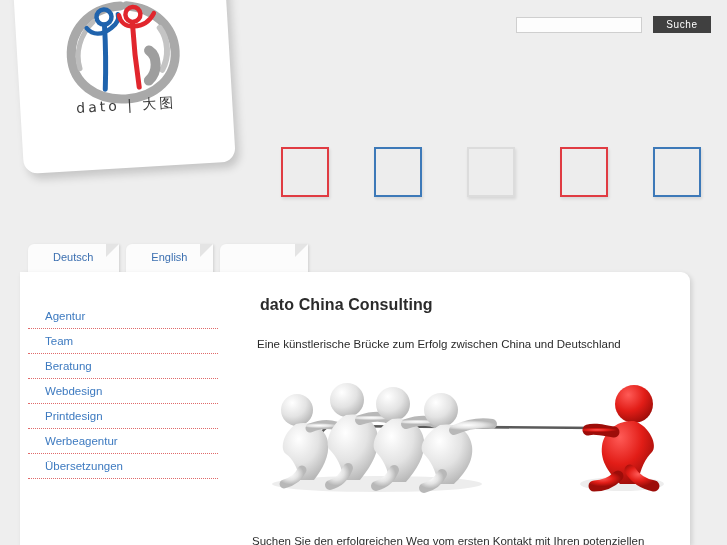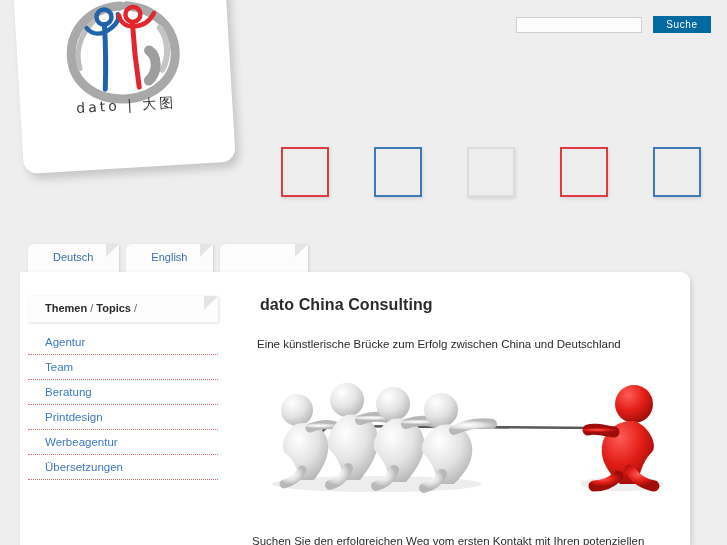--- a/index.html
+++ b/index.html
@@ -39,21 +39,21 @@
   }
   .search-input {
     width: 126px; height: 16px;
     background: #fdfdfd;
     border: 1px solid #cfcfcf;
     font-family: "Liberation Sans", sans-serif;
     font-size: 10px; color: #444; padding: 0 3px; outline: none;
   }
   .search-btn {
     width: 58px; height: 17px;
-    background: #0369a1; border: none;
+    background: #404040; border: none;
     color: #ffffff; font-size: 10px;
     font-family: "Liberation Sans", sans-serif;
     letter-spacing: .6px; cursor: pointer; line-height: 17px; padding: 0;
   }
 
   
   .squares { position: absolute; left: 281px; top: 147px; display: flex; gap: 45px; }
   .sq {
     width: 48px; height: 50px;
     background: #ededed;
@@ -180,27 +180,25 @@
 
   <div class="tabs">
     <div class="tab">Deutsch</div>
     <div class="tab">English</div>
     <div class="tab wide"></div>
   </div>
 
   <div class="panel"></div>
 
   <div class="sidebar">
-    <div class="sidebar-head">
-      <span>Themen</span><span class="sep"> / </span><span>Topics</span><span class="sep"> /</span>
-    </div>
     <ul class="menu">
       <li>Agentur</li>
       <li>Team</li>
       <li>Beratung</li>
+      <li>Webdesign</li>
       <li>Printdesign</li>
       <li>Werbeagentur</li>
       <li>Übersetzungen</li>
     </ul>
   </div>
 
   <div class="content">
     <h1>dato China Consulting</h1>
     <h2>Eine künstlerische Brücke zum Erfolg zwischen China und Deutschland</h2>
   </div>

